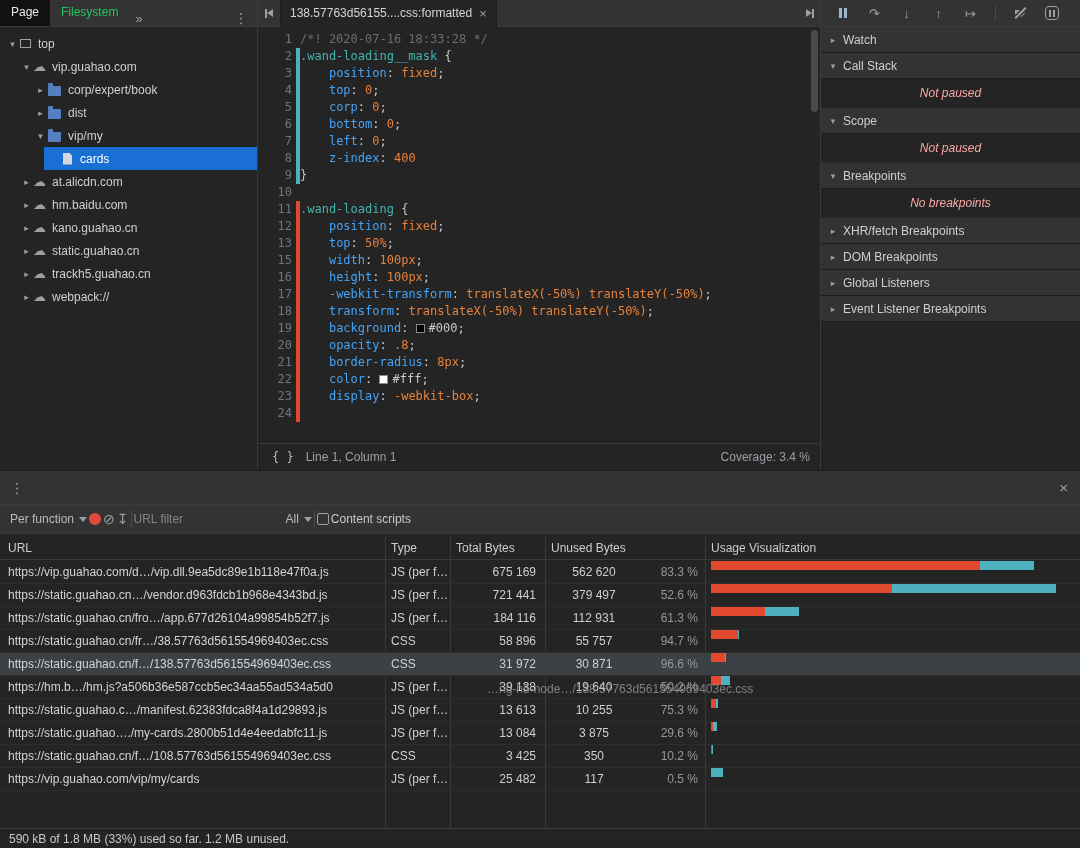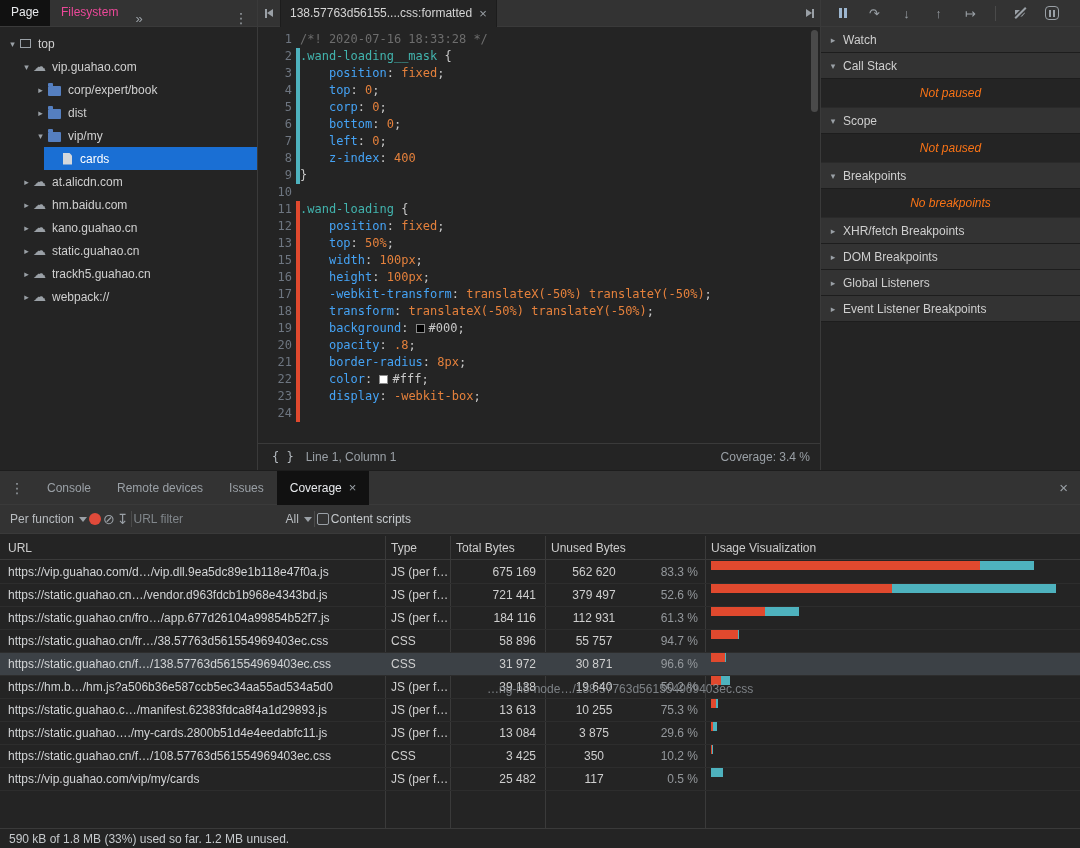--- a/index.html
+++ b/index.html
@@ -8,21 +8,21 @@
 
   
   .sources{position:absolute;left:0;top:0;width:1080px;height:470px}
   .navigator{position:absolute;left:0;top:0;width:258px;height:470px;border-right:1px solid #3a3a3a;background:#242424}
   .editor{position:absolute;left:258px;top:0;width:562px;height:470px;background:#242424}
   .debugger{position:absolute;left:820px;top:0;width:260px;height:470px;border-left:1px solid #3a3a3a;background:#242424}
   .drawer{position:absolute;left:0;top:470px;width:1080px;height:378px;border-top:1px solid #1d1d1d;background:#242424}
 
   
   .nav-header{height:27px;background:#333;border-bottom:1px solid #3a3a3a;display:flex;align-items:flex-end}
-  .nav-tab{padding:0 11px;height:27px;line-height:27px;color:#ec4899;cursor:default}
+  .nav-tab{padding:0 11px;height:27px;line-height:27px;color:#22c55e;cursor:default}
   .nav-tab.active{background:#111;color:#e8eaed}
   .nav-overflow{color:#9aa0a6;padding:0 6px;font-size:13px}
   .kebab{margin-left:auto;color:#9aa0a6;font-size:14px;padding:0 9px}
   .kebab::before{content:"\22EE"}
   .tree{padding-top:5px}
   .tree-row{height:23px;display:flex;align-items:center;white-space:nowrap;color:#cfcfcf}
   .tree-row.selected{background:linear-gradient(90deg, transparent 0 44px, var(--selection) 44px);color:#fff}
   .expander{width:13px;flex:none;font-size:9px;color:#9aa0a6;text-align:center}
   .tlabel{margin-left:1px}
   .ic-frame{width:11px;height:9px;border:1px solid #9aa0a6;margin:0 6px 0 1px;flex:none}
@@ -70,21 +70,21 @@
   .g-stepout::before{content:"\2191"}
   .g-step::before{content:"\21A6"}
   .vsep{width:1px;height:15px;background:#4a4a4a}
   .ico-deact{position:relative}
   .ico-deact::before{content:"";position:absolute;left:2px;top:4px;width:10px;height:7px;background:#9aa0a6;clip-path:polygon(0 0,7px 0,10px 3.5px,7px 7px,0 7px)}
   .ico-deact::after{content:"";position:absolute;left:0;top:6px;width:15px;height:2px;background:#9aa0a6;box-shadow:0 0 0 1.5px #333;transform:rotate(-45deg)}
   .ico-pausex{border:1.5px solid #9aa0a6;border-radius:4px;width:14px;height:14px}
   .ico-pausex i{display:inline-block;width:2px;height:7px;background:#9aa0a6;margin:0 1px}
   .dbg-header{height:26px;background:#333;border-bottom:1px solid #1d1d1d;display:flex;align-items:center;padding-left:7px;gap:5px;color:#cfcfcf}
   .dbg-header .arrow{font-size:9px;color:#9aa0a6;width:10px;text-align:center}
-  .dbg-body{height:29px;border-bottom:1px solid #2a2a2a;display:flex;align-items:center;justify-content:center;color:#f97316;font-style:italic;background:#242424}
+  .dbg-body{height:29px;border-bottom:1px solid #2a2a2a;display:flex;align-items:center;justify-content:center;color:#fca5a5;font-style:italic;background:#242424}
 
   
   .drawer-tabbar{height:34px;background:#333;border-bottom:1px solid #3a3a3a;display:flex;align-items:center}
   .drawer-tabbar .kebab{margin-left:0;padding:0 10px}
   .drawer-tabs{display:flex;height:34px}
   .drawer-tab{padding:0 13px;display:flex;align-items:center;color:#9aa0a6;height:34px}
   .drawer-tab.active{background:#111;color:#e8eaed}
   .tab-close{margin-left:7px;color:#9aa0a6;font-size:13px}
   .drawer-close{margin-left:auto;padding:0 12px;color:#9aa0a6;font-size:15px}
   .drawer-close::before{content:"\00D7"}
@@ -300,35 +300,20 @@
           <span>Event Listener Breakpoints</span>
         </div>
       </div>
   </section>
 
 </div>
 
 <section class="drawer">
   <div class="drawer-tabbar">
     <span class="kebab"></span>
-    <div class="drawer-tabs" id="drawer-tabs">
-        <div class="drawer-tab">
-          <span>Console</span>
-        </div>
-        <div class="drawer-tab">
-          <span>Remote devices</span>
-        </div>
-        <div class="drawer-tab">
-          <span>Issues</span>
-        </div>
-        <div class="drawer-tab active">
-          <span>Coverage</span>
-          <span class="tab-close">×</span>
-        </div>
-      </div>
     <span class="drawer-close"></span>
   </div>
 
   <div class="cov-toolbar">
     <span class="dd">
       <span>Per function</span>
         <i class="dda"></i>
     </span>
     <span class="rec"></span>
     <span class="tico g-clear"></span>

